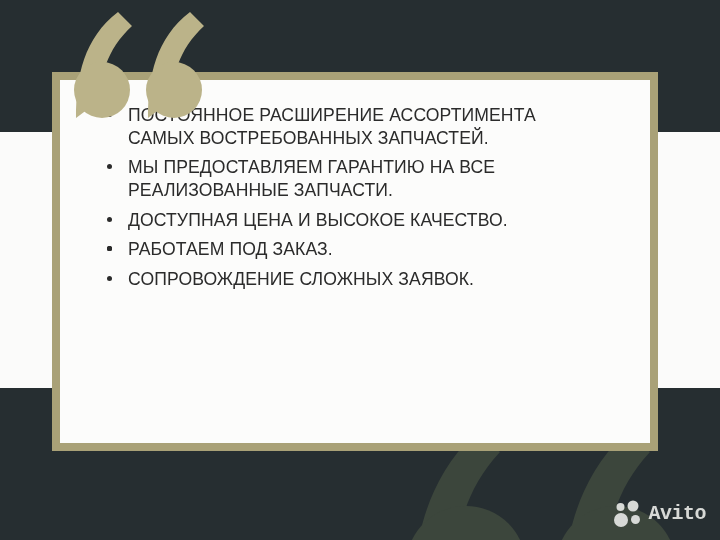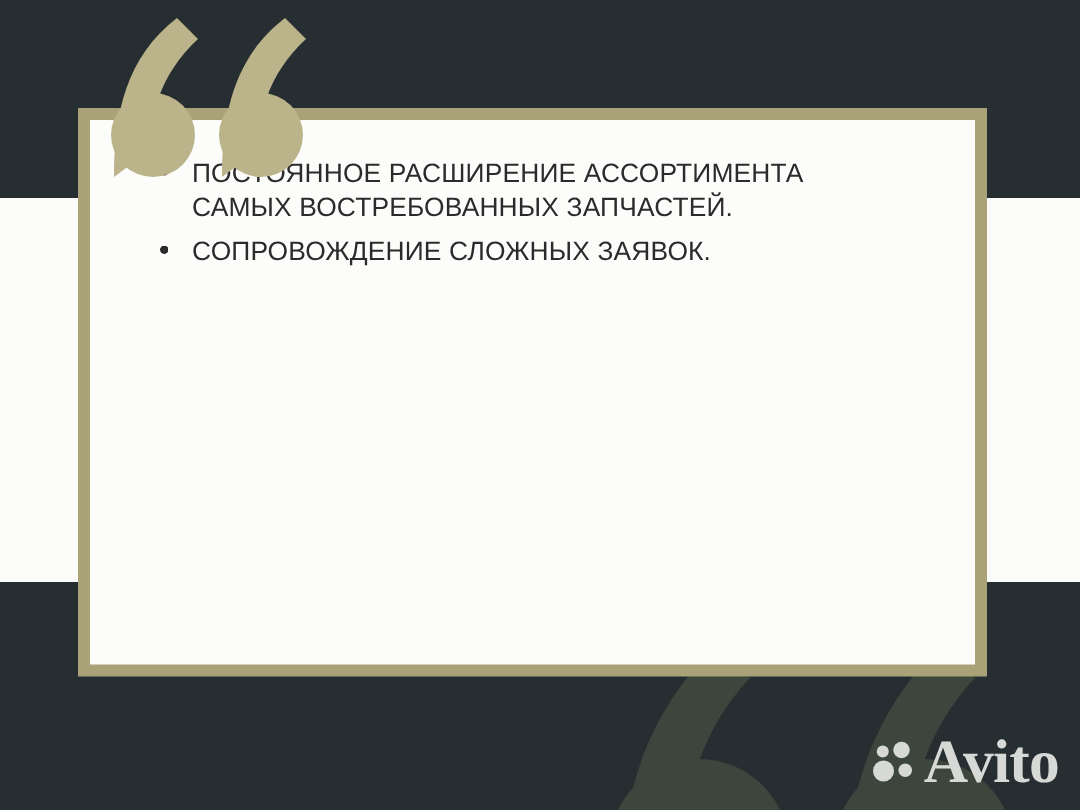--- a/index.html
+++ b/index.html
@@ -106,25 +106,25 @@
     right: 14px;
     bottom: 12px;
     display: flex;
     align-items: center;
     gap: 6px;
     z-index: 6;
   }
   .avito .marks { display: block; }
   .avito .wordmark {
     color: #d7d9d6;
-    font-size: 41px;
+    font-size: 20px;
     font-weight: bold;
     letter-spacing: -0.5px;
     line-height: 1;
-    font-family: Liberation Serif, serif;
+    font-family: Liberation Mono, monospace;
   }
 </style>
 </head>
 <body>
 
 <div id="poster">
 
   <div class="band-white"></div>
 
   <div class="deco-quote">
@@ -136,23 +136,26 @@
         <circle cx="212" cy="142" r="60"></circle>
       </g>
     </svg>
   </div>
 
   <div class="card">
     <div class="card-inner">
       <ul class="bullets">
         <li><span class="dot"></span><span>ПОСТОЯННОЕ РАСШИРЕНИЕ АССОРТИМЕНТА
 САМЫХ ВОСТРЕБОВАННЫХ ЗАПЧАСТЕЙ.</span></li>
+        <li><span class="dot"></span><span>МЫ ПРЕДОСТАВЛЯЕМ ГАРАНТИЮ НА ВСЕ
+РЕАЛИЗОВАННЫЕ ЗАПЧАСТИ.</span></li>
+        <li><span class="dot"></span><span>ДОСТУПНАЯ ЦЕНА И ВЫСОКОЕ КАЧЕСТВО.</span></li>
         <li><span class="dot"></span></li>
         <li><span class="dot"></span></li>
-        <li><span class="dot"></span></li>
+        <li><span class="dot"></span><span>РАБОТАЕМ ПОД ЗАКАЗ.</span></li>
         <li><span class="dot"></span><span>СОПРОВОЖДЕНИЕ СЛОЖНЫХ ЗАЯВОК.</span></li>
       </ul>
     </div>
   </div>
 
   <div class="quote-mark">
     <svg width="132" height="110" viewBox="0 0 132 110" xmlns="http://www.w3.org/2000/svg">
       <g fill="#bbb389">
         <path d="M2 110 C2 68 10 30 44 4 L58 18 C32 42 26 70 26 92 Z"></path>
         <circle cx="28" cy="82" r="28"></circle>

